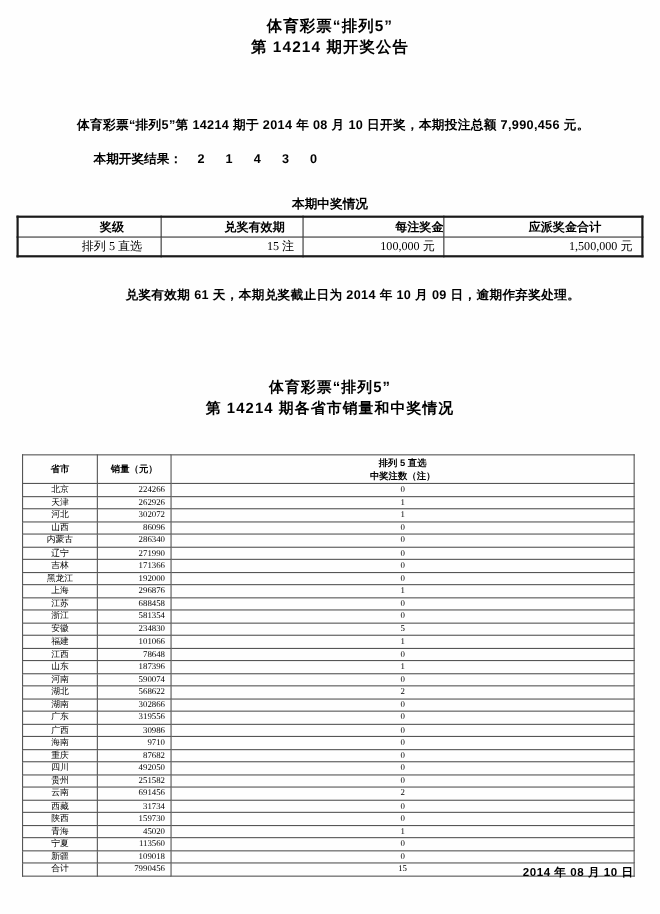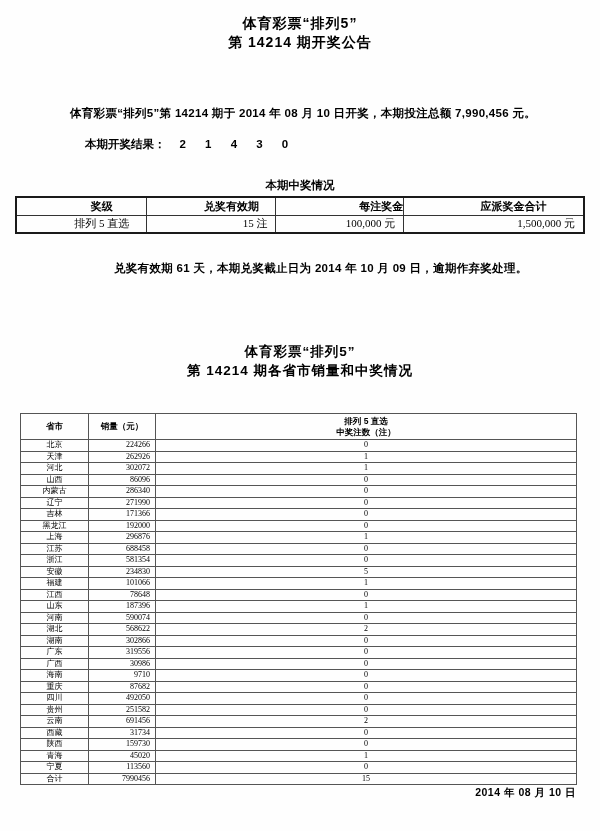--- a/index.html
+++ b/index.html
@@ -278,20 +278,25 @@
           <td class="c-sales">45020</td>
           <td class="c-wins">1</td>
         </tr>
 
         <tr>
           <td class="c-prov">宁夏</td>
           <td class="c-sales">113560</td>
           <td class="c-wins">0</td>
         </tr>
 
+        <tr>
+          <td class="c-prov">新疆</td>
+          <td class="c-sales">109018</td>
+          <td class="c-wins">0</td>
+        </tr>
       </tbody>
     <tbody>
       <tr>
         <td class="c-prov">合计</td>
         <td class="c-sales">7990456</td>
         <td class="c-wins">15</td>
       </tr>
     </tbody>
   </table>
 

